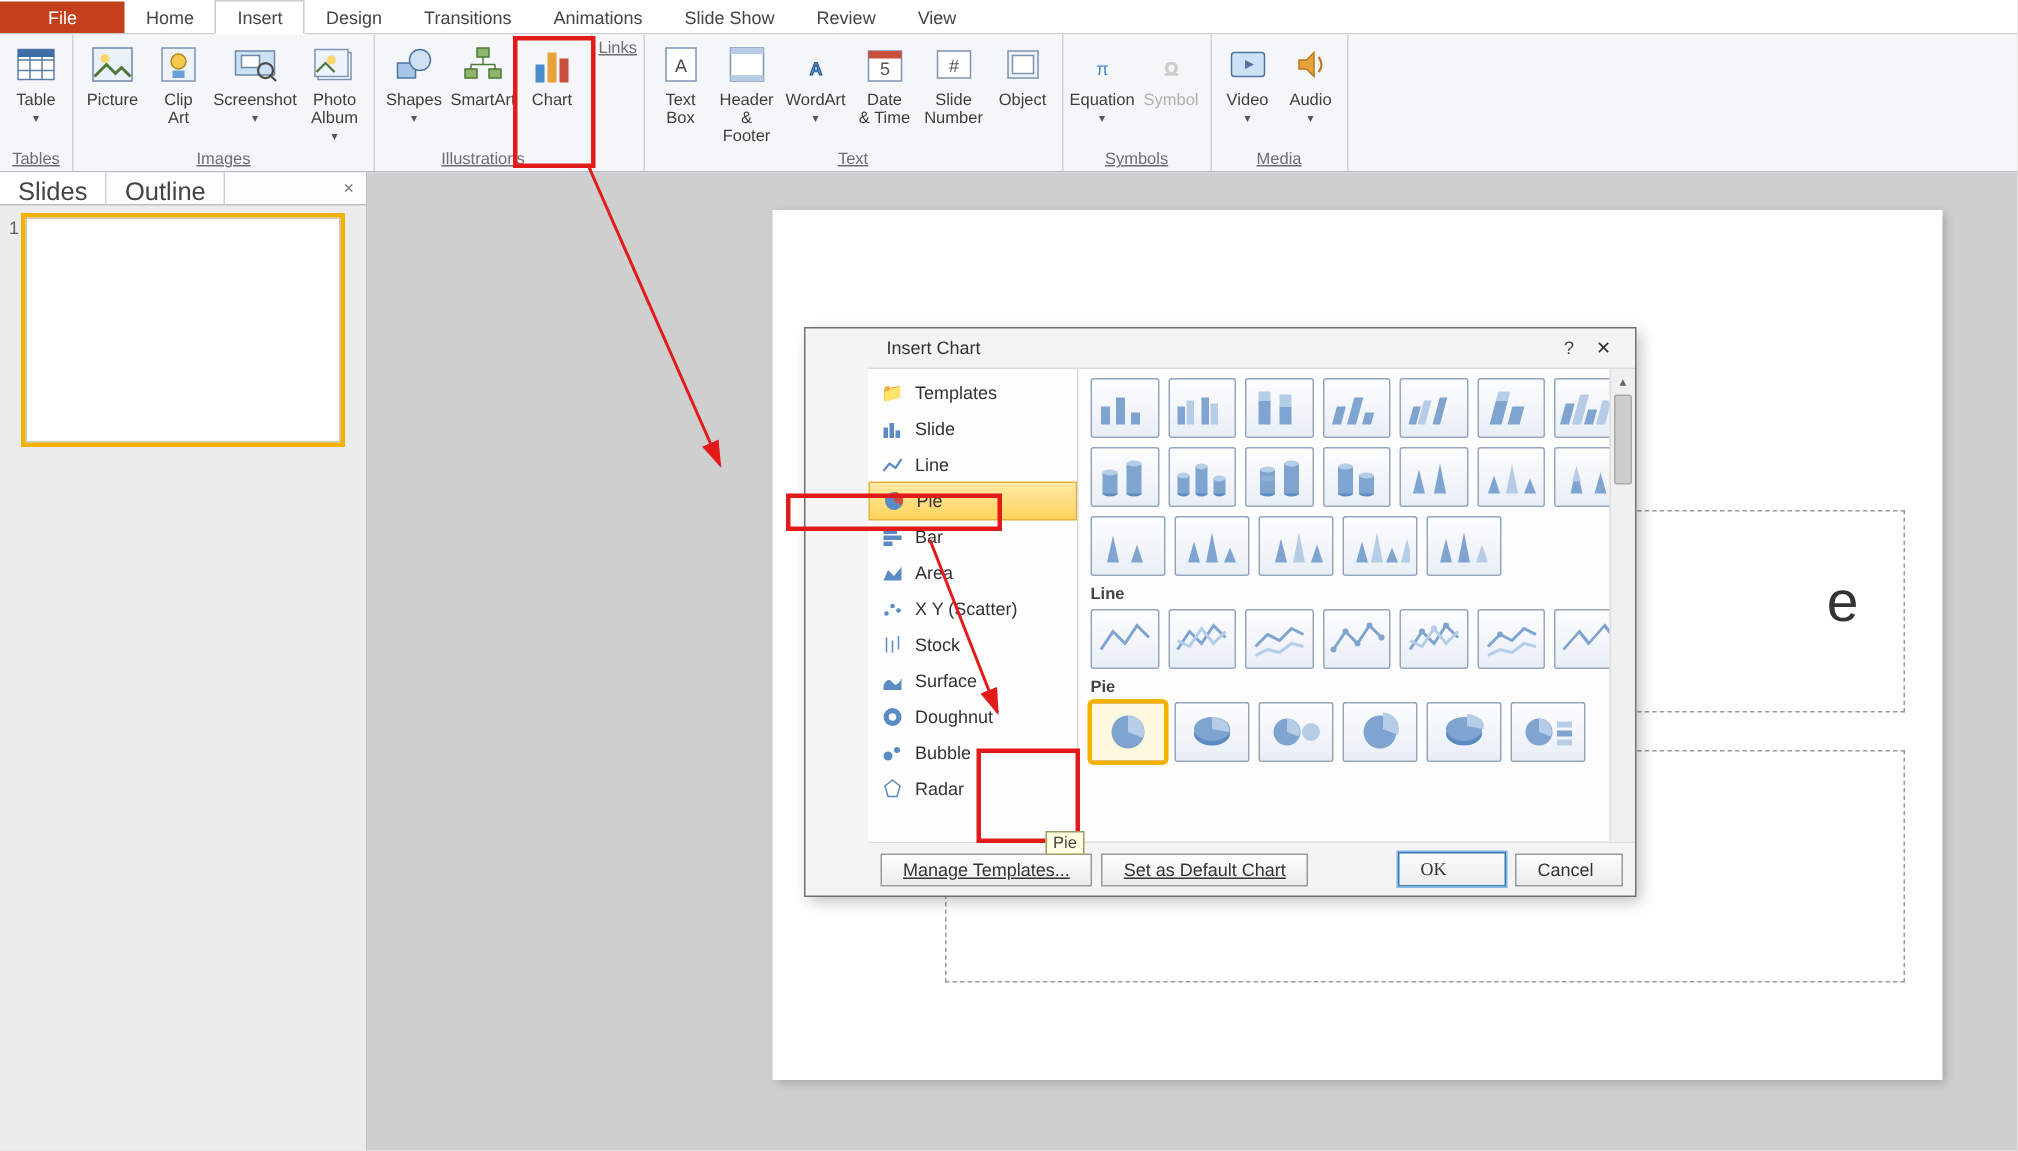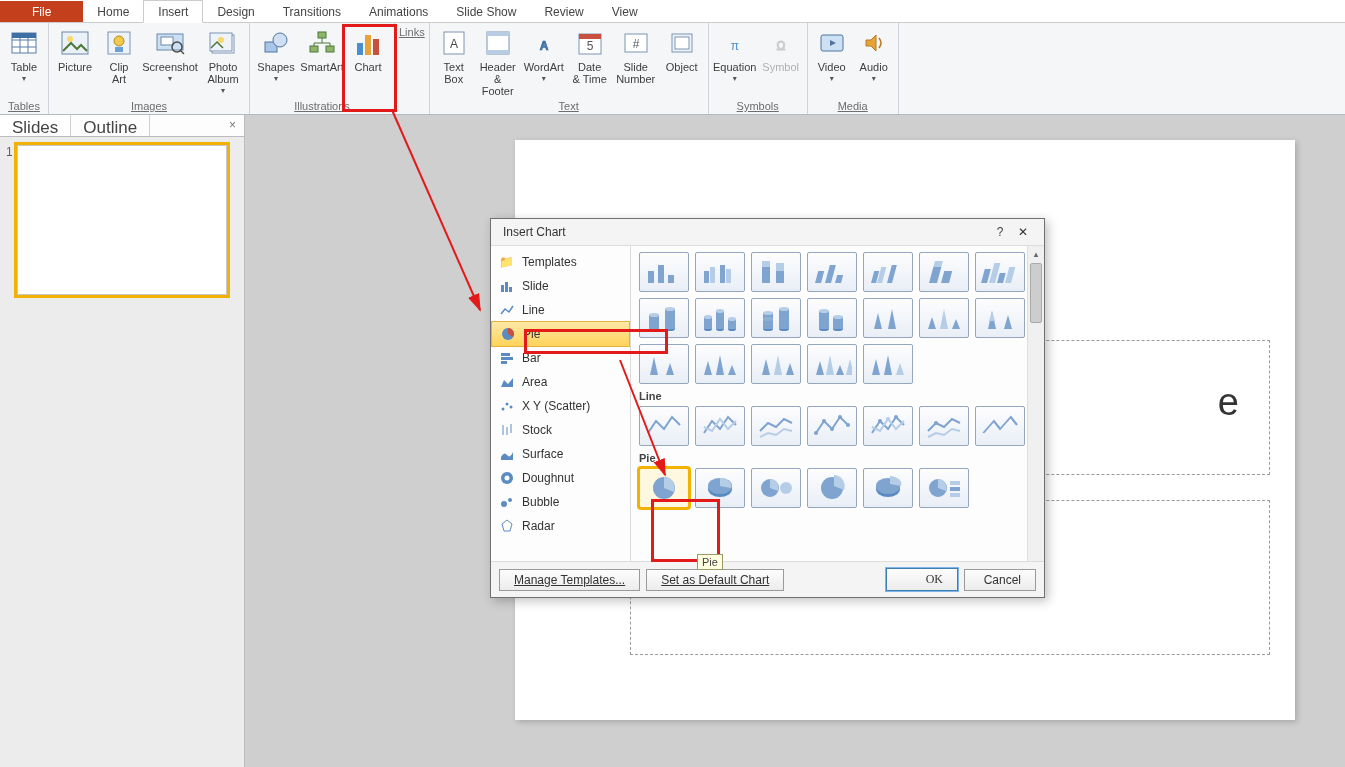--- a/index.html
+++ b/index.html
@@ -39,21 +39,21 @@
 
 
 .editor { position:absolute; left:245px; top:115px; right:0; bottom:0; background:#cfcfcf; }
 .slide { position:absolute; left:270px; top:25px; width:780px; height:580px; background:#fff; box-shadow:2px 2px 6px rgba(0,0,0,.2); }
 .ph { position:absolute; border:1px dashed #9a9a9a; }
 .ph1 { left:115px; top:200px; right:25px; height:135px; }
 .ph2 { left:115px; top:360px; right:25px; height:155px; }
 .ph-text { position:absolute; right:30px; top:40px; font-size:38px; color:#343434; font-family:"Calibri Light","Segoe UI Light",sans-serif; }
 
 
-.dialog { position:absolute; left:490px; top:218px; width:555px; height:380px; background:#f4f4f4; border:1px solid #707070; box-shadow:3px 3px 10px rgba(0,0,0,.25); display:flex; flex-direction:column; }
+.dialog { position:absolute; left:536px; top:218px; width:555px; height:380px; background:#f4f4f4; border:1px solid #707070; box-shadow:3px 3px 10px rgba(0,0,0,.25); display:flex; flex-direction:column;padding-left:42px; }
 .dlg-title { display:flex; align-items:center; padding:6px 8px 6px 12px; font-size:12px; color:#333; }
 .dlg-title .spacer { flex:1; }
 .dlg-help { width:20px; text-align:center; color:#444; }
 .dlg-close { width:26px; text-align:center; }
 .dlg-body { flex:1; display:flex; border-top:1px solid #dcdcdc; border-bottom:1px solid #dcdcdc; background:#fdfdfd; }
 .cat-list { width:140px; border-right:1px solid #dcdcdc; padding:4px 0; background:#fdfdfd; }
 .cat { display:flex; align-items:center; gap:7px; padding:4px 8px; font-size:12px; color:#333; }
 .cat .ci { width:16px; height:16px; display:flex; align-items:center; justify-content:center; }
 .cat.sel { background:linear-gradient(#ffe9a6,#ffd35b); border:1px solid #e7b13d; margin:-1px 0; }
 .cat-pie-box { position:absolute; left:524px; top:329px; width:144px; height:25px; border:3px solid #e21a1a; pointer-events:none; }
@@ -65,21 +65,21 @@
 .ghdr { font-size:11px; font-weight:bold; color:#444; margin:2px 0 4px; }
 .gscroll { position:absolute; right:0; top:0; bottom:0; width:17px; background:#f0f0f0; border-left:1px solid #dedede; }
 .gscroll .up,.gscroll .dn{ height:17px; text-align:center; font-size:9px; color:#666; line-height:17px; }
 .gscroll .track{ position:absolute; top:17px; bottom:17px; left:2px; right:2px; }
 .gscroll .handle{ position:absolute; left:0; right:0; top:0; height:60px; background:#cdcdcd; border:1px solid #aaa; border-radius:2px;}
 
 .pie-sel-box { position:absolute; left:651px; top:499px; width:69px; height:63px; border:3px solid #e21a1a; pointer-events:none; }
 .pie-tip { position:absolute; left:697px; top:554px; background:#ffffe1; border:1px solid #9a9a62; padding:1px 4px; font-size:11px; color:#444; }
 
 .dlg-foot { display:flex; gap:6px; padding:6px 8px; align-items:center; }
-.dbtn { padding:3px 14px; border:1px solid #9a9a9a; background:linear-gradient(#fdfdfd,#ececec); font-size:12px; min-width:72px; text-align:right; }
+.dbtn { padding:3px 14px; border:1px solid #9a9a9a; background:linear-gradient(#fdfdfd,#ececec); font-size:12px; min-width:72px; text-align:left; }
 .dbtn.ok { border:1px solid #3c7fb1; outline:1px solid #7eb4ea;font-family:Liberation Serif, serif; }
 .dlg-foot .spacer { flex:1; }
 
 
 .arrow-svg { position:absolute; pointer-events:none; }
 </style>
 </head>
 <body>
 
 <div class="tab-row">

